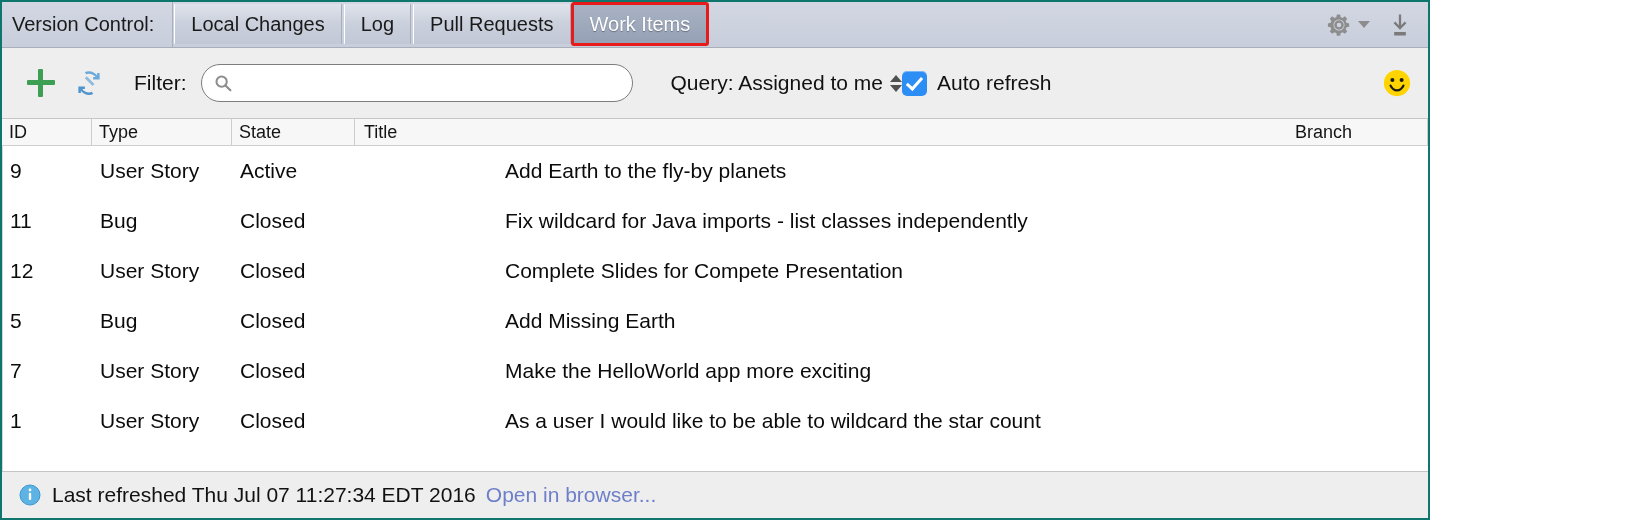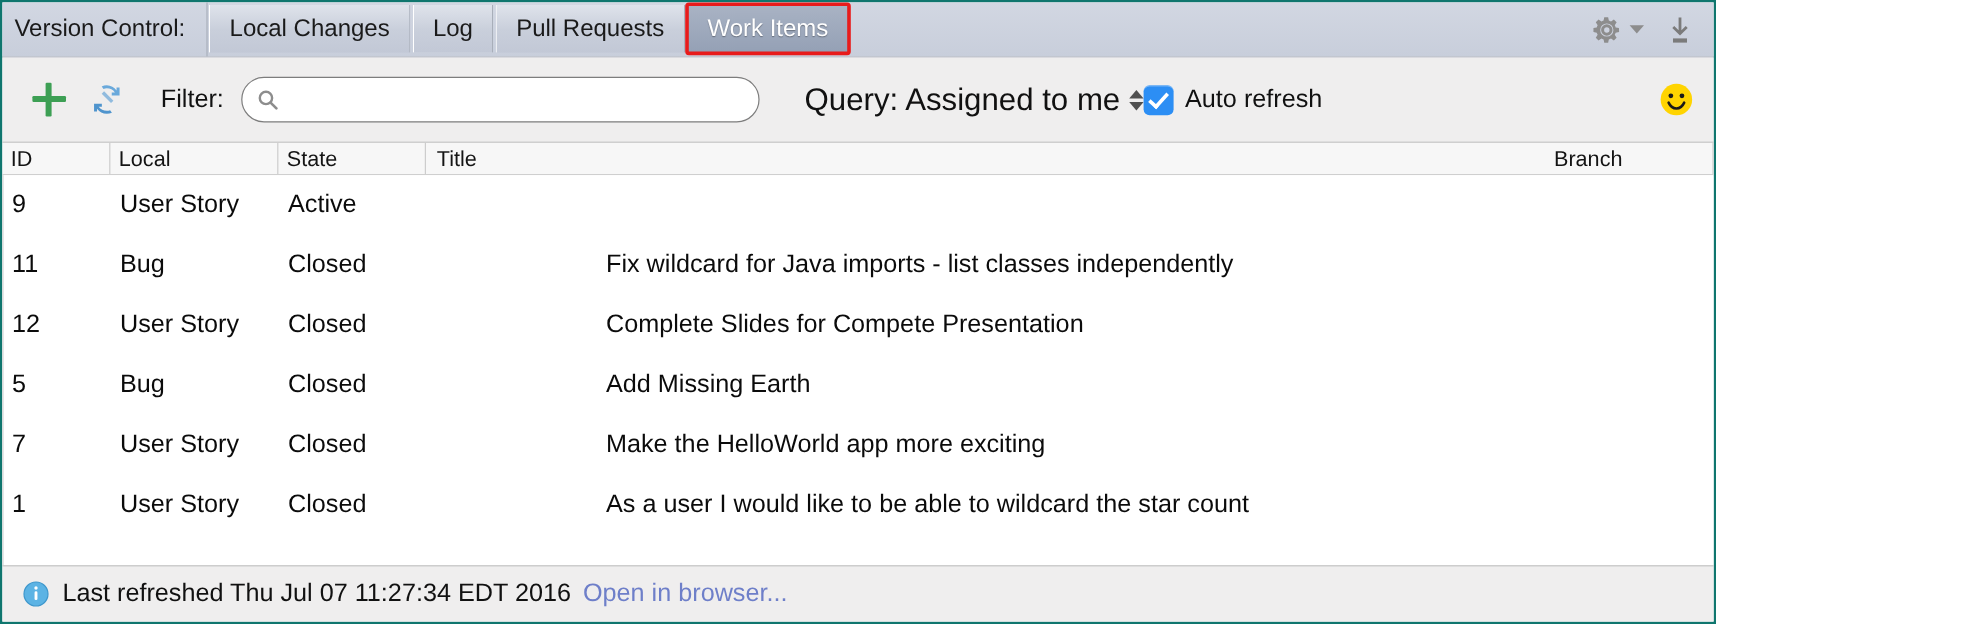--- a/index.html
+++ b/index.html
@@ -140,21 +140,21 @@
     font-size: 18px;
     color: #111;
     flex: 1;
     height: 100%;
     padding: 0 8px;
   }
   .query-box {
     display: flex;
     align-items: center;
     margin-left: 38px;
-    font-size: 26px;
+    font-size: 21px;
     color: #111;
     white-space: nowrap;
   }
   .stepper {
     display: inline-flex;
     flex-direction: column;
     margin-left: 7px;
     line-height: 0;
   }
   .stepper span {
@@ -339,32 +339,33 @@
         <circle cx="12" cy="12" r="10.5" fill="#ffd400"></circle>
         <circle cx="8.3" cy="9.5" r="1.6" fill="#1a1a1a"></circle>
         <circle cx="15.7" cy="9.5" r="1.6" fill="#1a1a1a"></circle>
         <path d="M6.8 14c1.2 2.6 3.1 3.9 5.2 3.9s4-1.3 5.2-3.9" fill="none" stroke="#1a1a1a" stroke-width="1.7" stroke-linecap="round"></path>
       </svg>
     </div>
   </div>
 
   <div class="table-header">
     <div class="th c-id">ID</div>
-    <div class="th c-type">Local</div>
+    <div class="th c-type">Type</div>
     <div class="th c-state">State</div>
     <div class="th c-title last">Title</div>
     <div class="th c-branch">Branch</div>
   </div>
 
   <div class="table-body" id="table-body">
       <div class="row">
         <div class="cell c-id">9</div>
         <div class="cell c-type">User Story</div>
         <div class="cell c-state">Active</div>
         <div class="cell c-branch"></div>
+        <div class="cell c-title">Add Earth to the fly-by planets</div>
       </div>
       <div class="row">
         <div class="cell c-id">11</div>
         <div class="cell c-type">Bug</div>
         <div class="cell c-state">Closed</div>
         <div class="cell c-branch"></div>
         <div class="cell c-title">Fix wildcard for Java imports - list classes independently</div>
       </div>
       <div class="row">
         <div class="cell c-id">12</div>

